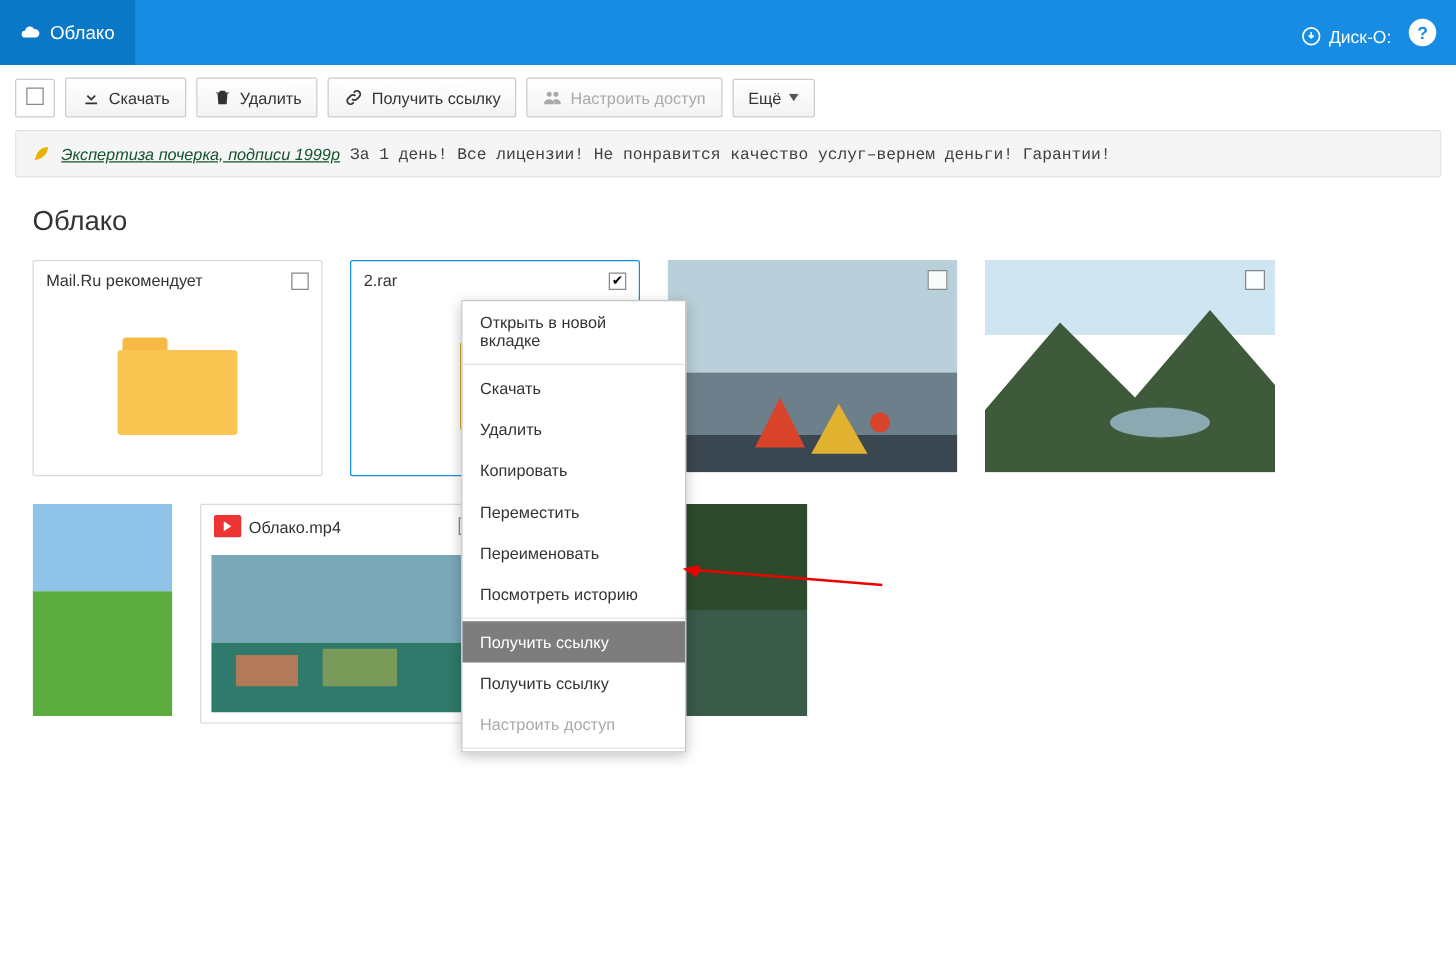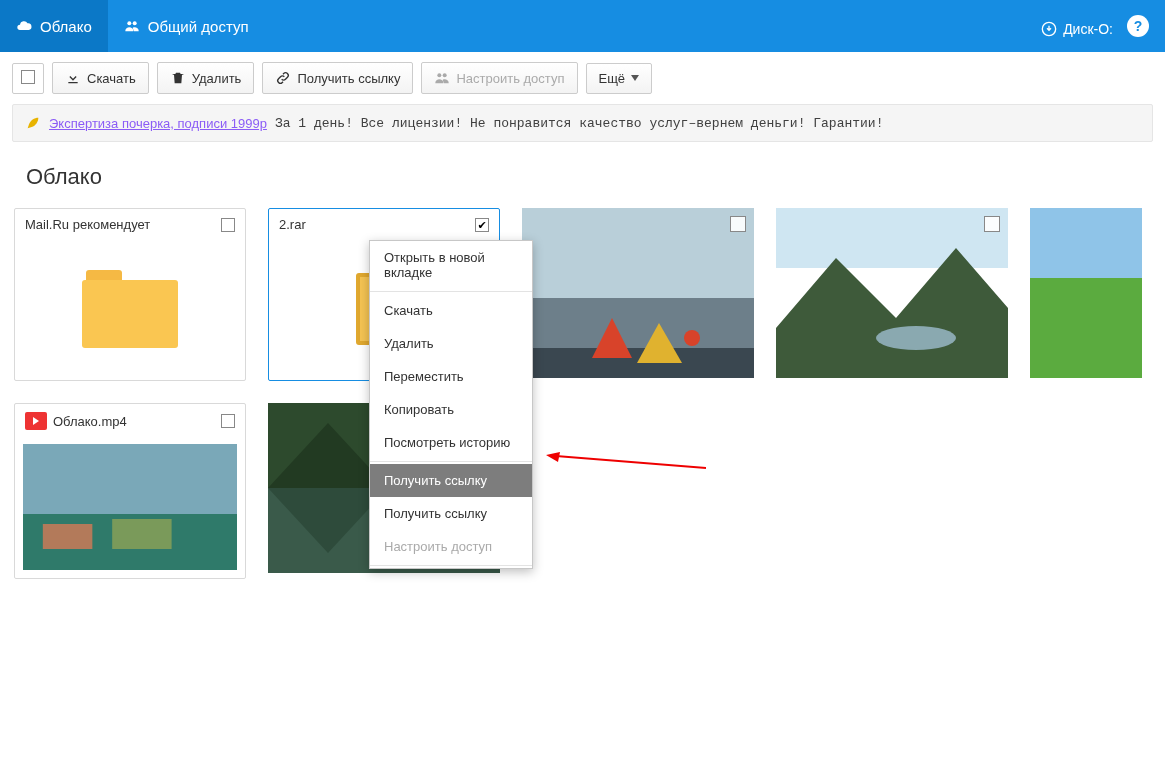--- a/index.html
+++ b/index.html
@@ -16,29 +16,29 @@
 
   
   .toolbar { display: flex; align-items: center; gap: 8px; padding: 10px 12px; }
   .tool-btn { display: flex; align-items: center; gap: 6px; border: 1px solid #ccc; background: linear-gradient(#fff,#f3f3f3); padding: 7px 12px; border-radius: 2px; font-size: 13px; color: #333; cursor: pointer; }
   .tool-btn.disabled { color: #aaa; }
   .tool-check { border: 1px solid #ccc; background: #fff; padding: 6px 8px; border-radius: 2px; }
   .tool-check .cbox { width: 14px; height: 14px; border: 1px solid #888; display: inline-block; }
 
   
   .ad { margin: 0 12px 8px 12px; background: #f5f5f5; border: 1px solid #e5e5e5; padding: 10px 12px; display: flex; align-items: center; gap: 8px; border-radius: 2px; }
-  .ad-link { color: #8b5cf6; text-decoration: underline; cursor: pointer; text-align: center; }
+  .ad-link { color: #14532d; text-decoration: underline; font-style: italic; cursor: pointer; text-align: center; }
   .ad-text { color: #404040; font-family: Liberation Mono, monospace; }
   .ad-feather { width: 16px; height: 16px; }
 
   
   .page-title { font-size: 22px; color: #333; padding: 14px 26px 18px 26px; font-weight: normal; }
 
   
-  .grid { display: flex; flex-wrap: wrap; gap: 22px; padding: 0 14px; }
+  .grid { display: flex; flex-wrap: wrap; gap: 22px; padding: 0 26px; }
   .tile { width: 232px; border: 1px solid #d9d9d9; border-radius: 2px; position: relative; background: #fff; }
   .tile.selected { border-color: #168de2; }
   .tile-head { display: flex; align-items: center; justify-content: space-between; padding: 8px 10px 6px 10px; font-size: 13px; }
   .tile-head .name { display: flex; align-items: center; gap: 6px; overflow: hidden; white-space: nowrap; }
   .tile-head .cbox { width: 14px; height: 14px; border: 1px solid #888; display: inline-block; background: #fff; }
   .tile-head .cbox.checked::after { content: "✔"; display: block; font-size: 11px; line-height: 12px; text-align: center; color: #000; }
   .tile-body { height: 142px; display: flex; align-items: center; justify-content: center; overflow: hidden; padding: 6px; }
   .tile.image-only { border: none; padding: 0; }
   .tile.image-only .tile-body { height: 170px; padding: 0; width: 100%; }
   .tile.image-only .floating-cbox { position: absolute; top: 8px; right: 8px; width: 16px; height: 16px; border: 1px solid #888; background: rgba(255,255,255,0.9); }
@@ -49,21 +49,21 @@
   .folder-body { position: absolute; top: 10px; left: 0; right: 0; bottom: 0; background: #fac651; border-radius: 3px; }
 
   
   .rar-icon { width: 56px; height: 72px; background: #f5c453; border: 4px solid #e0a82f; border-radius: 3px; position: relative; }
 
   
   .vid-badge { width: 22px; height: 18px; background: #e33; border-radius: 2px; display: flex; align-items: center; justify-content: center; }
   .vid-badge::after { content: ""; width: 0; height: 0; border-left: 6px solid #fff; border-top: 4px solid transparent; border-bottom: 4px solid transparent; }
 
   
-  .ctx { position: absolute; top: 240px; left: 369px; width: 164px; background: #fff; border: 1px solid #c7c7c7; box-shadow: 0 3px 10px rgba(0,0,0,.25); z-index: 50; font-size: 13px; }
+  .ctx { position: absolute; top: 240px; left: 369px; width: 180px; background: #fff; border: 1px solid #c7c7c7; box-shadow: 0 3px 10px rgba(0,0,0,.25); z-index: 50; font-size: 13px; }
   .ctx-item { padding: 9px 14px; cursor: pointer; color: #333; border-bottom: none; display: flex; align-items: center; justify-content: space-between; }
   .ctx-item.active { background: #7d7d7d; color: #fff; }
   .ctx-item.disabled { color: #aaa; }
   .ctx-sep { height: 1px; background: #e3e3e3; margin: 2px 0; }
 
   
   .arrow-ann { position: absolute; top: 452px; left: 546px; z-index: 60; pointer-events: none; }
 
   
   svg.thumb { width: 100%; height: 100%; display: block; }
@@ -73,28 +73,20 @@
 </style>
 </head>
 <body>
 
 <div class="topbar">
   <div class="topbar-tab active">
     <svg class="ico" viewBox="0 0 24 24" fill="#fff">
         <path d="M19 18H6a4 4 0 010-8 6 6 0 0111.3-2A4.5 4.5 0 0119 18z"></path>
       </svg>
     <span>Облако</span>
-  </div>
-  <div class="topbar-tab">
-    <svg class="ico" viewBox="0 0 24 24" fill="#fff">
-        <circle cx="8" cy="8" r="3"></circle>
-        <circle cx="16" cy="8" r="3"></circle>
-        <path d="M2 19c0-3 3-5 6-5s6 2 6 5v1H2zM13 15c1-1 2-1 3-1 3 0 6 2 6 5v1h-7"></path>
-      </svg>
-    <span>Общий доступ</span>
   </div>
   <div class="topbar-spacer"></div>
   <div class="topbar-right">
     <div class="disko">
       <svg class="ico" viewBox="0 0 24 24" fill="none" stroke="#fff" stroke-width="2">
           <circle cx="12" cy="12" r="10"></circle>
           <path d="M12 7v7M9 11l3 3 3-3"></path>
         </svg>
       <span>Диск-О:</span>
     </div>
@@ -238,22 +230,23 @@
     </div>
   </div>
 
 </div>
 
 <div class="ctx">
   <div class="ctx-item">Открыть в новой вкладке</div>
   <div class="ctx-sep"></div>
   <div class="ctx-item">Скачать</div>
   <div class="ctx-item">Удалить</div>
+  <div class="ctx-item">Копировать</div>
   <div class="ctx-item">Переместить</div>
-  <div class="ctx-item">Копировать</div>
+  <div class="ctx-item">Переименовать</div>
   <div class="ctx-item">Посмотреть историю</div>
   <div class="ctx-sep"></div>
   <div class="ctx-item active">Получить ссылку</div>
   <div class="ctx-item">Получить ссылку</div>
   <div class="ctx-item disabled">Настроить доступ</div>
   <div class="ctx-sep"></div>
 </div>
 
 <svg class="arrow-ann" width="160" height="20" viewBox="0 0 160 20">
   <line x1="160" y1="16" x2="10" y2="4" stroke="#e00" stroke-width="2"></line>

